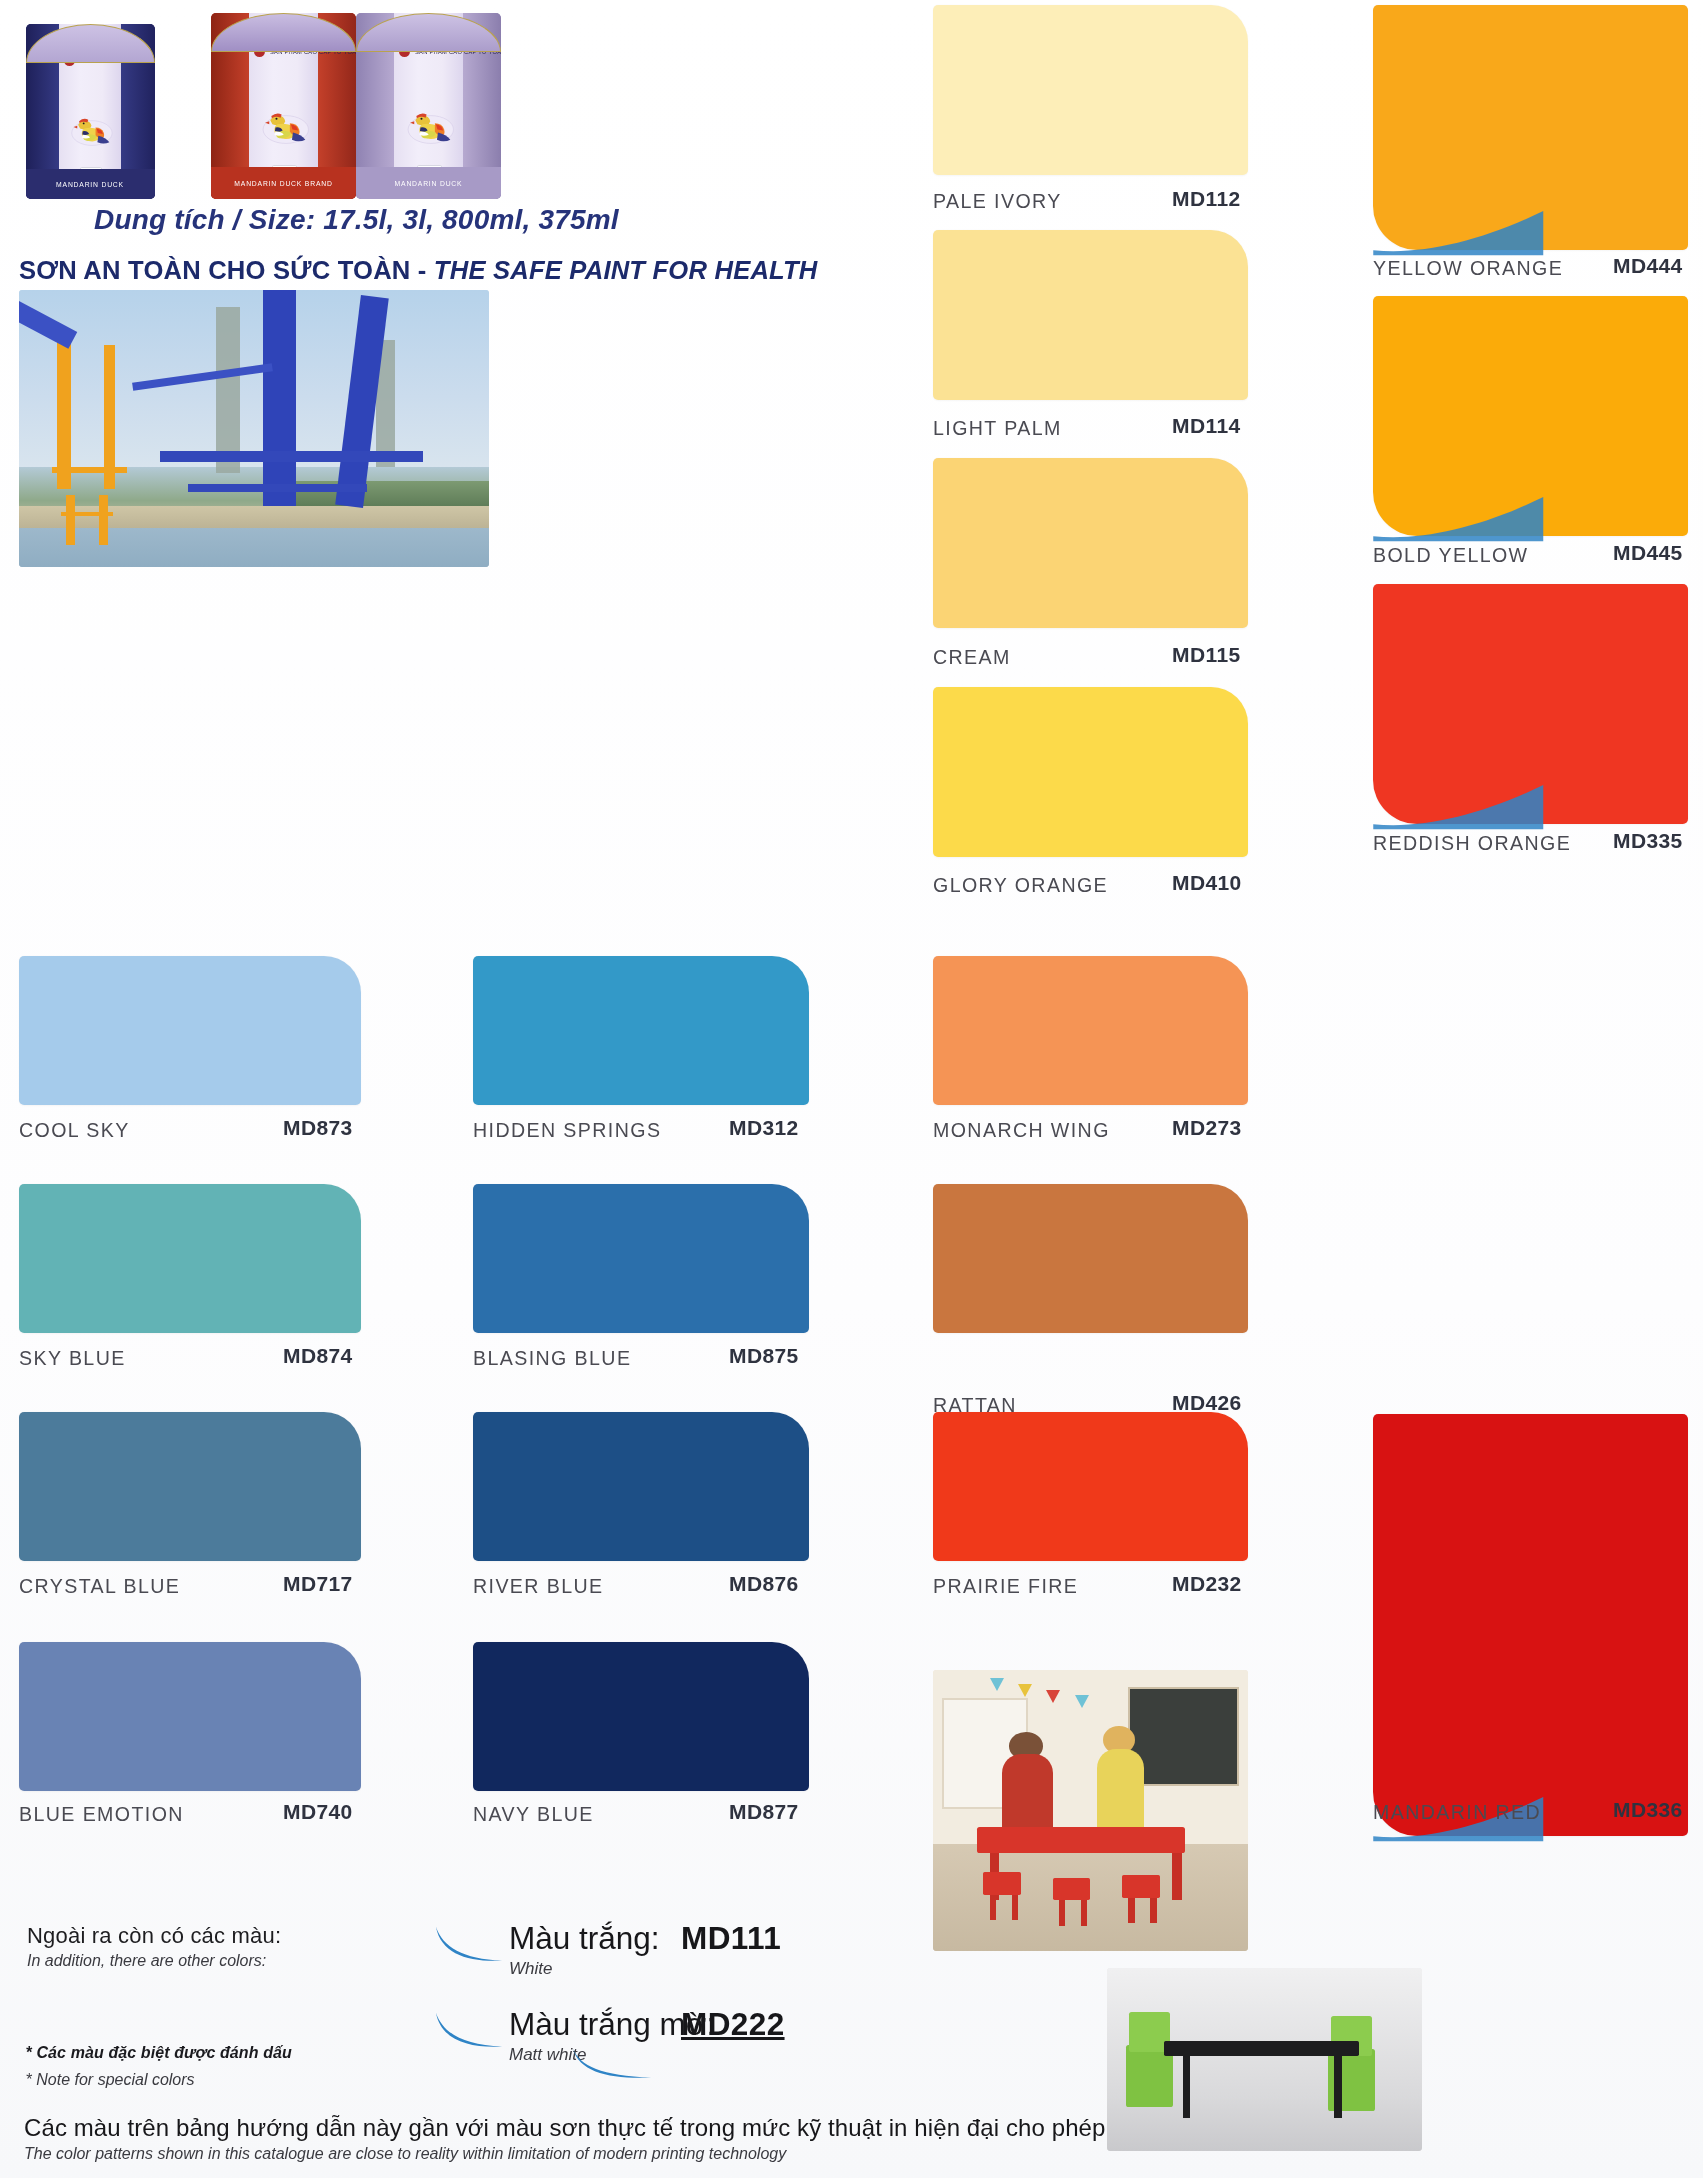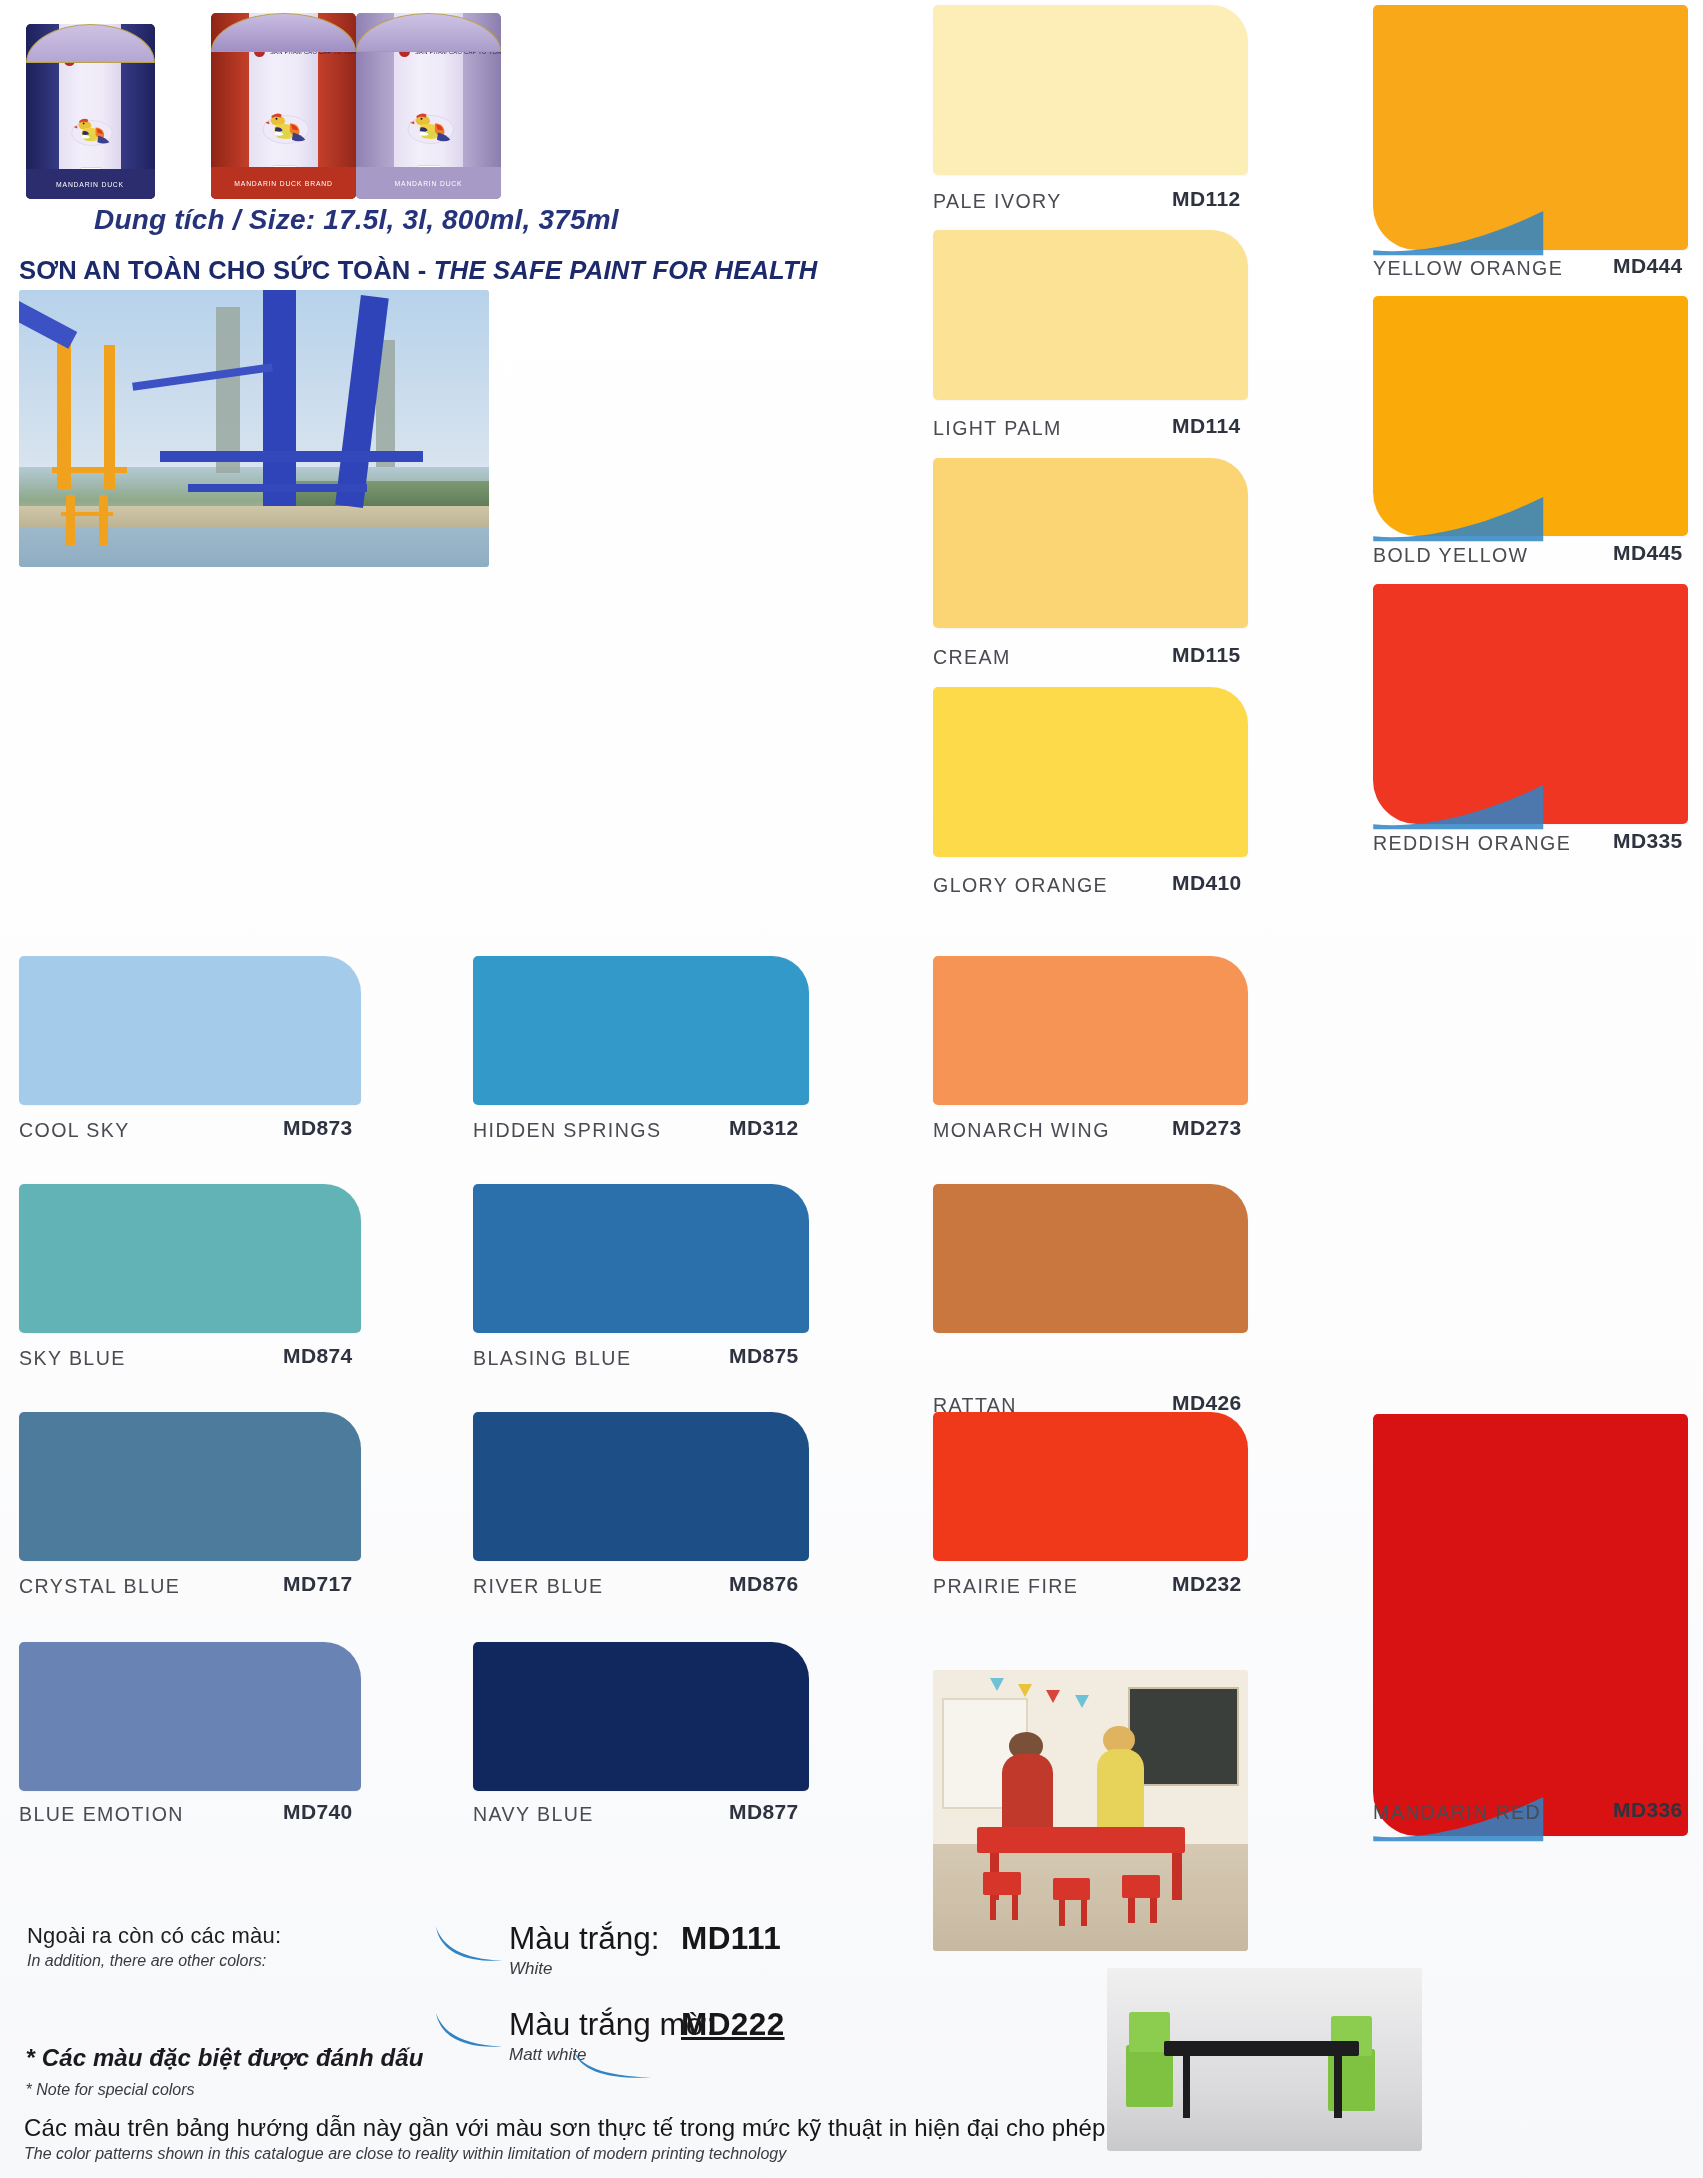--- a/index.html
+++ b/index.html
@@ -125,21 +125,21 @@
   #extra-label .vi{font-size:22px;color:#1d1d20;letter-spacing:0.2px;}
   #extra-label .en{font-size:16px;font-style:italic;color:#3a3a40;margin-top:2.6px;}
 
   .white-row{position:absolute;}
   .white-row .swoosh{position:absolute;left:0;top:1.7px;width:70px;height:39px;}
   .white-row .vi{position:absolute;left:75px;top:-3.4px;font-size:31.5px;color:#17171a;white-space:nowrap;}
   .white-row .code{position:absolute;font-size:31.5px;font-weight:bold;color:#17171a;letter-spacing:0.4px;}
   .white-row .en{position:absolute;left:75px;top:36px;font-size:17px;font-style:italic;color:#3a3a40;}
 
   #special-note{position:absolute;left:25.6px;top:2044px;width:767px;}
-  #special-note .vi{font-size:24px;font-weight:bold;font-style:italic;color:#1b1b1f;letter-spacing:0.1px;}
+  #special-note .vi{font-size:16px;font-weight:bold;font-style:italic;color:#1b1b1f;letter-spacing:0.1px;}
   #special-note .en{font-size:16px;font-style:italic;color:#3a3a40;margin-top:9px;}
   #special-note .swoosh{position:absolute;left:545px;top:3.4px;width:82px;height:34px;}
 
   #disclaimer{position:absolute;left:24px;top:2114px;width:1448px;}
   #disclaimer .vi{font-size:24px;color:#17171a;letter-spacing:0.1px;white-space:nowrap;}
   #disclaimer .en{font-size:16px;font-style:italic;color:#3a3a40;margin-top:2.6px;white-space:nowrap;}
 </style>
 </head>
 <body>
 

